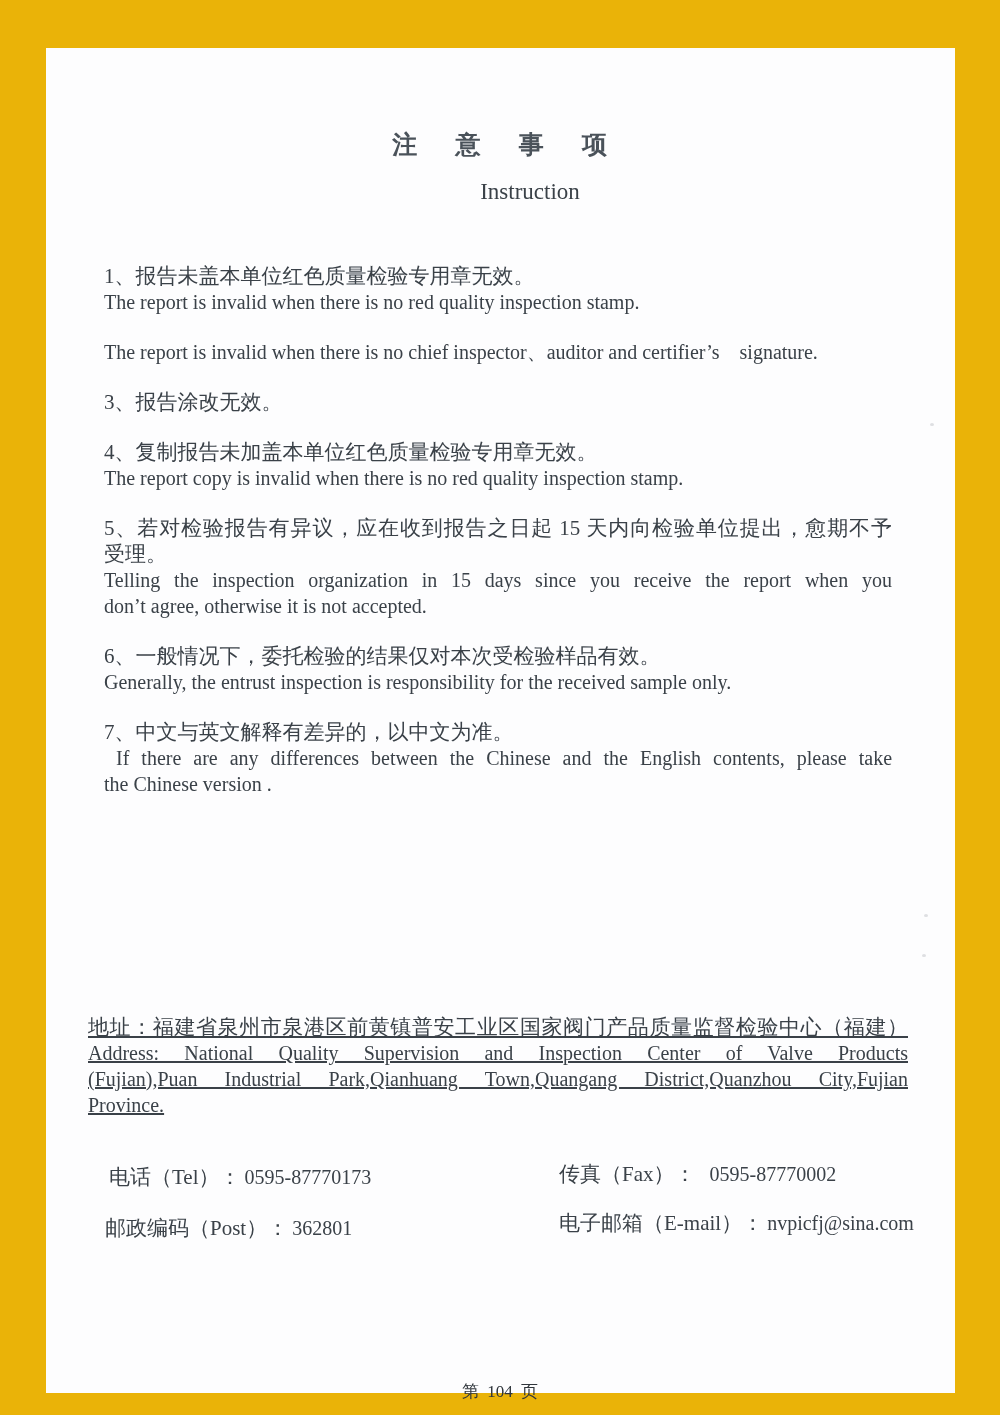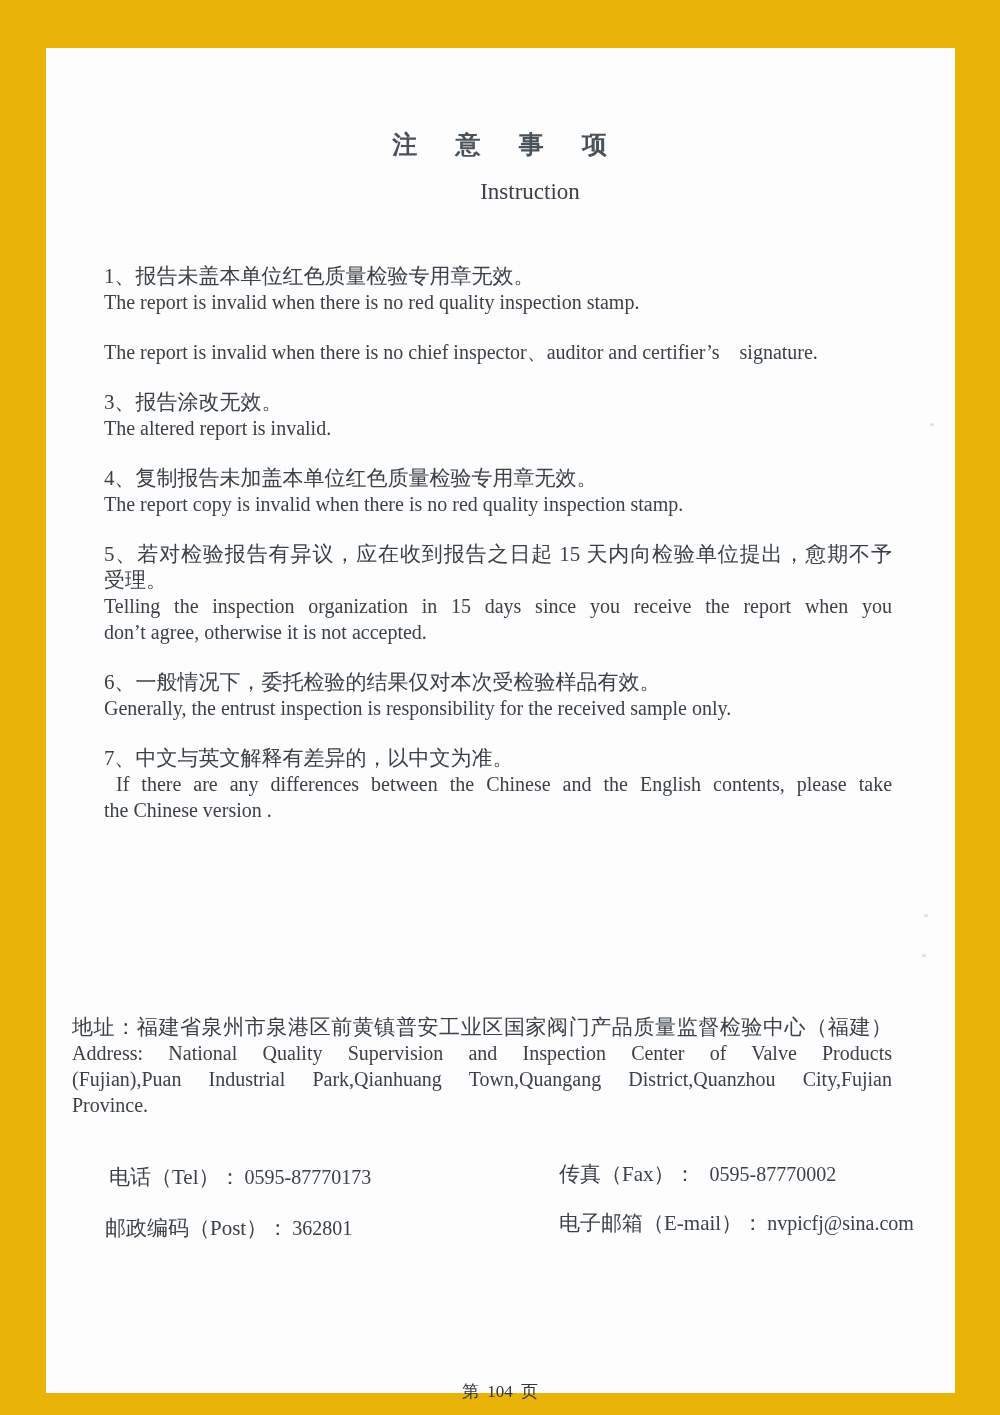--- a/index.html
+++ b/index.html
@@ -64,23 +64,24 @@
     font-size: 20px;
     white-space: pre-wrap;
   }
   .cn { font-size: 21px; }
   .j {
     text-align: justify;
     text-align-last: justify;
   }
   .addr {
     position: absolute;
-    left: 72px;
+    left: 88px;
     top: 1014px;
     width: 820px;
+    text-decoration: underline;
   }
   .addr .ln { line-height: 26px; }
   .c-cell {
     position: absolute;
     font-size: 21px;
     line-height: 26px;
     white-space: pre;
   }
   .c-val { margin-left: 4px; font-size: 20px; text-align: right; }
   .c-val-wide { margin-left: 14px; font-size: 20px; }
@@ -118,21 +119,20 @@
       <div class="ln cn">1、报告未盖本单位红色质量检验专用章无效。</div>
       <div class="ln">The report is invalid when there is no red quality inspection stamp.</div>
     </div>
 
     <div class="item">
       <div class="ln">The report is invalid when there is no chief inspector、auditor and certifier’s　signature.</div>
     </div>
 
     <div class="item">
       <div class="ln cn">3、报告涂改无效。</div>
-      <div class="ln">The altered report is invalid.</div>
     </div>
 
     <div class="item">
       <div class="ln cn">4、复制报告未加盖本单位红色质量检验专用章无效。</div>
       <div class="ln">The report copy is invalid when there is no red quality inspection stamp.</div>
     </div>
 
     <div class="item">
       <div class="ln cn j">5、若对检验报告有异议，应在收到报告之日起 15 天内向检验单位提出，愈期不予</div>
       <div class="ln cn">受理。</div>

